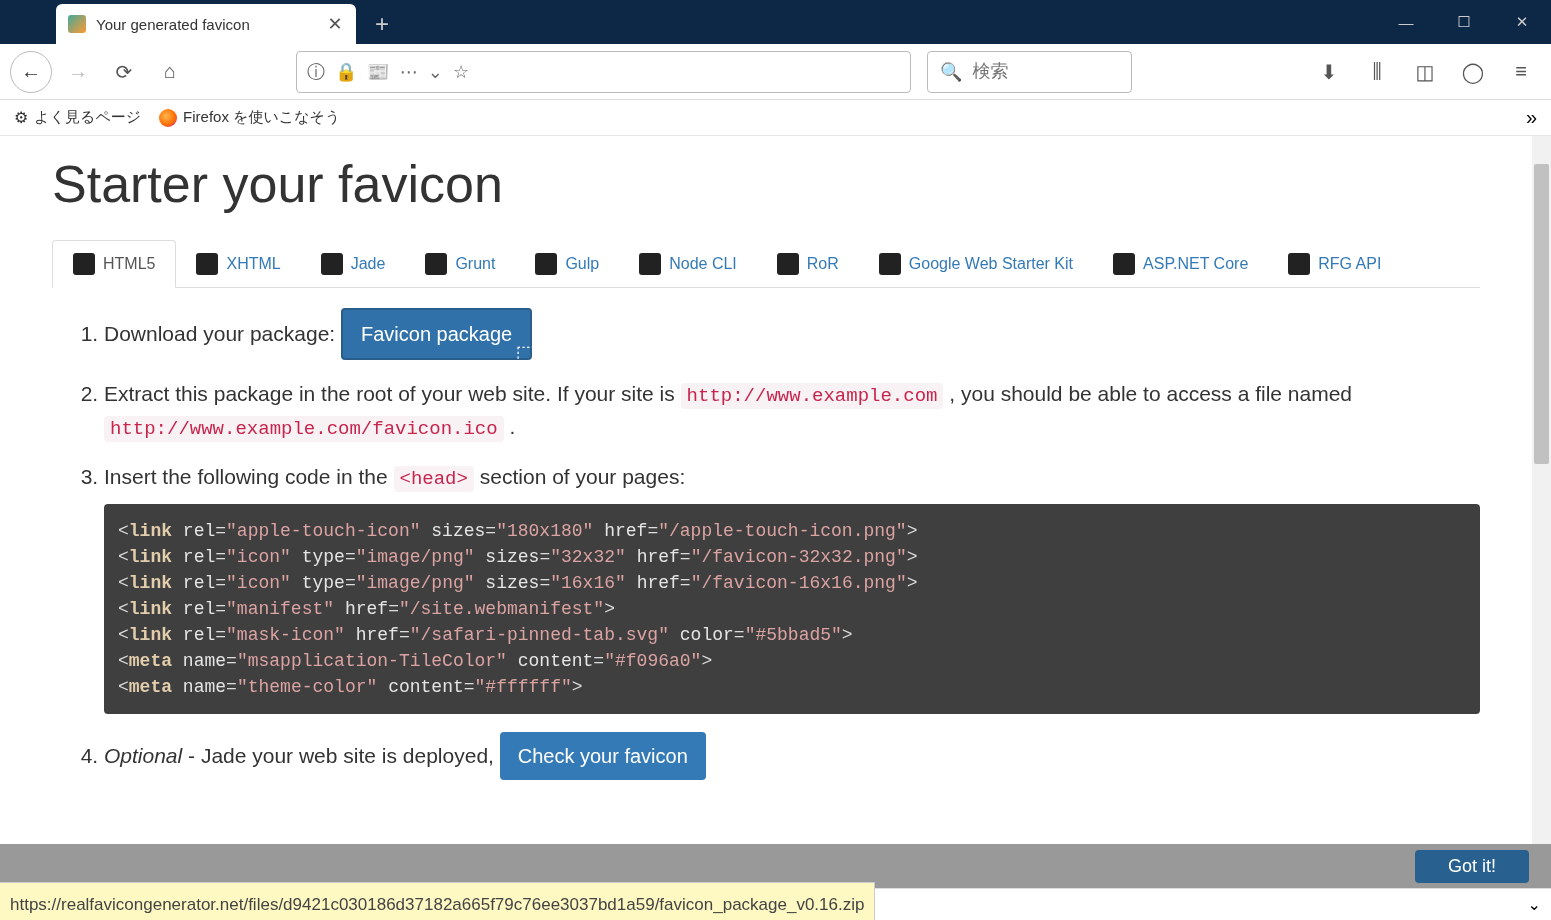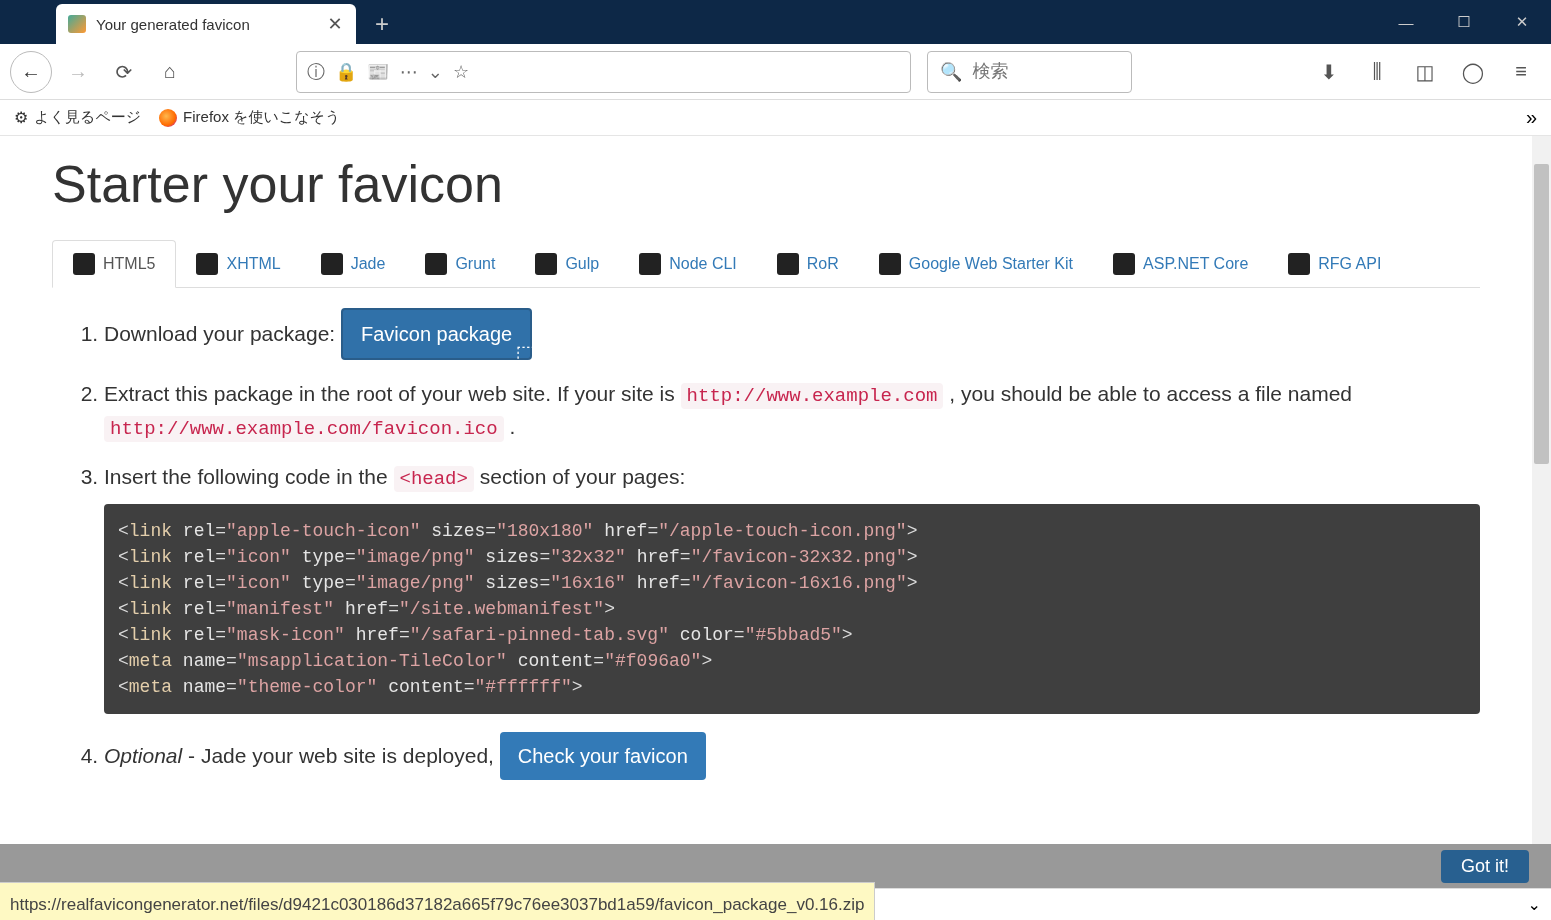--- a/index.html
+++ b/index.html
@@ -44,36 +44,36 @@
 .ptab { display: flex; align-items: center; gap: 8px; padding: 12px 20px; font-size: 16px; color: #337ab7; cursor: pointer; }
 .ptab.active { color: #555; border: 1px solid #ddd; border-bottom: 1px solid #fff; margin-bottom: -1px; border-top-left-radius: 4px; border-top-right-radius: 4px; }
 .ptab-icon { width: 22px; height: 22px; background: #222; border-radius: 3px; display: flex; align-items: center; justify-content: center; color: #fff; font-size: 10px; font-weight: bold; }
 ol { margin: 20px 0 0 52px; font-size: 21px; color: #333; }
 ol li { margin-bottom: 18px; line-height: 1.5; }
 .btn { display: inline-block; padding: 9px 18px; border-radius: 4px; font-size: 20px; cursor: pointer; position: relative; }
 .btn-primary-outline { background: #3071a9; color: #fff; border: 2px solid #2a5d8a; }
 .btn-primary { background: #337ab7; color: #fff; }
 code.inline { background: #f9f2f4; color: #c7254e; padding: 2px 6px; border-radius: 4px; font-family: "Courier New", monospace; font-size: 19px; }
 .codeblock { background: #3f3f3f; color: #ddd; padding: 14px; border-radius: 4px; font-family: "Courier New", monospace; font-size: 18px; line-height: 1.45; margin-top: 10px; overflow-x: auto; white-space: pre; }
-.kw { color: #e3ceab; font-weight: normal; }
+.kw { color: #e3ceab; font-weight: bold; }
 .attr { color: #e5e5e5; }
 .str { color: #dca3a3; }
 .punc { color: #ddd; }
 em { font-style: italic; }
 
 
 .cursor-ptr { position: absolute; pointer-events: none; font-size: 22px; }
 
 
 .vscroll { position: absolute; top: 136px; right: 0; width: 19px; bottom: 75px; background: #f1f1f1; }
 .vscroll-thumb { position: absolute; left: 2px; right: 2px; top: 28px; height: 300px; background: #c1c1c1; border-radius: 2px; }
 
 
 .bottom-band { position: absolute; left: 0; right: 0; bottom: 32px; height: 44px; background: #999; display: flex; align-items: center; justify-content: flex-end; padding-right: 22px; }
-.gotit { background: #286090; color: #fff; padding: 6px 20px; border-radius: 4px; font-size: 18px; cursor: pointer; }
+.gotit { background: #286090; color: #fff; padding: 6px 33px; border-radius: 4px; font-size: 18px; cursor: pointer; }
 
 
 .statusbar { position: absolute; left: 0; bottom: 0; right: 0; height: 32px; background: #fff; border-top: 1px solid #ddd; display: flex; align-items: center; }
 .status-text { background: #fef9c3; border: 1px solid #ccc; padding: 12px 10px; font-size: 17px; color: #444; border-left: none; border-bottom: none; }
 .status-drop { margin-left: auto; padding: 0 10px; font-size: 16px; }
 </style>
 </head>
 <body>
 
 <div class="titlebar">

